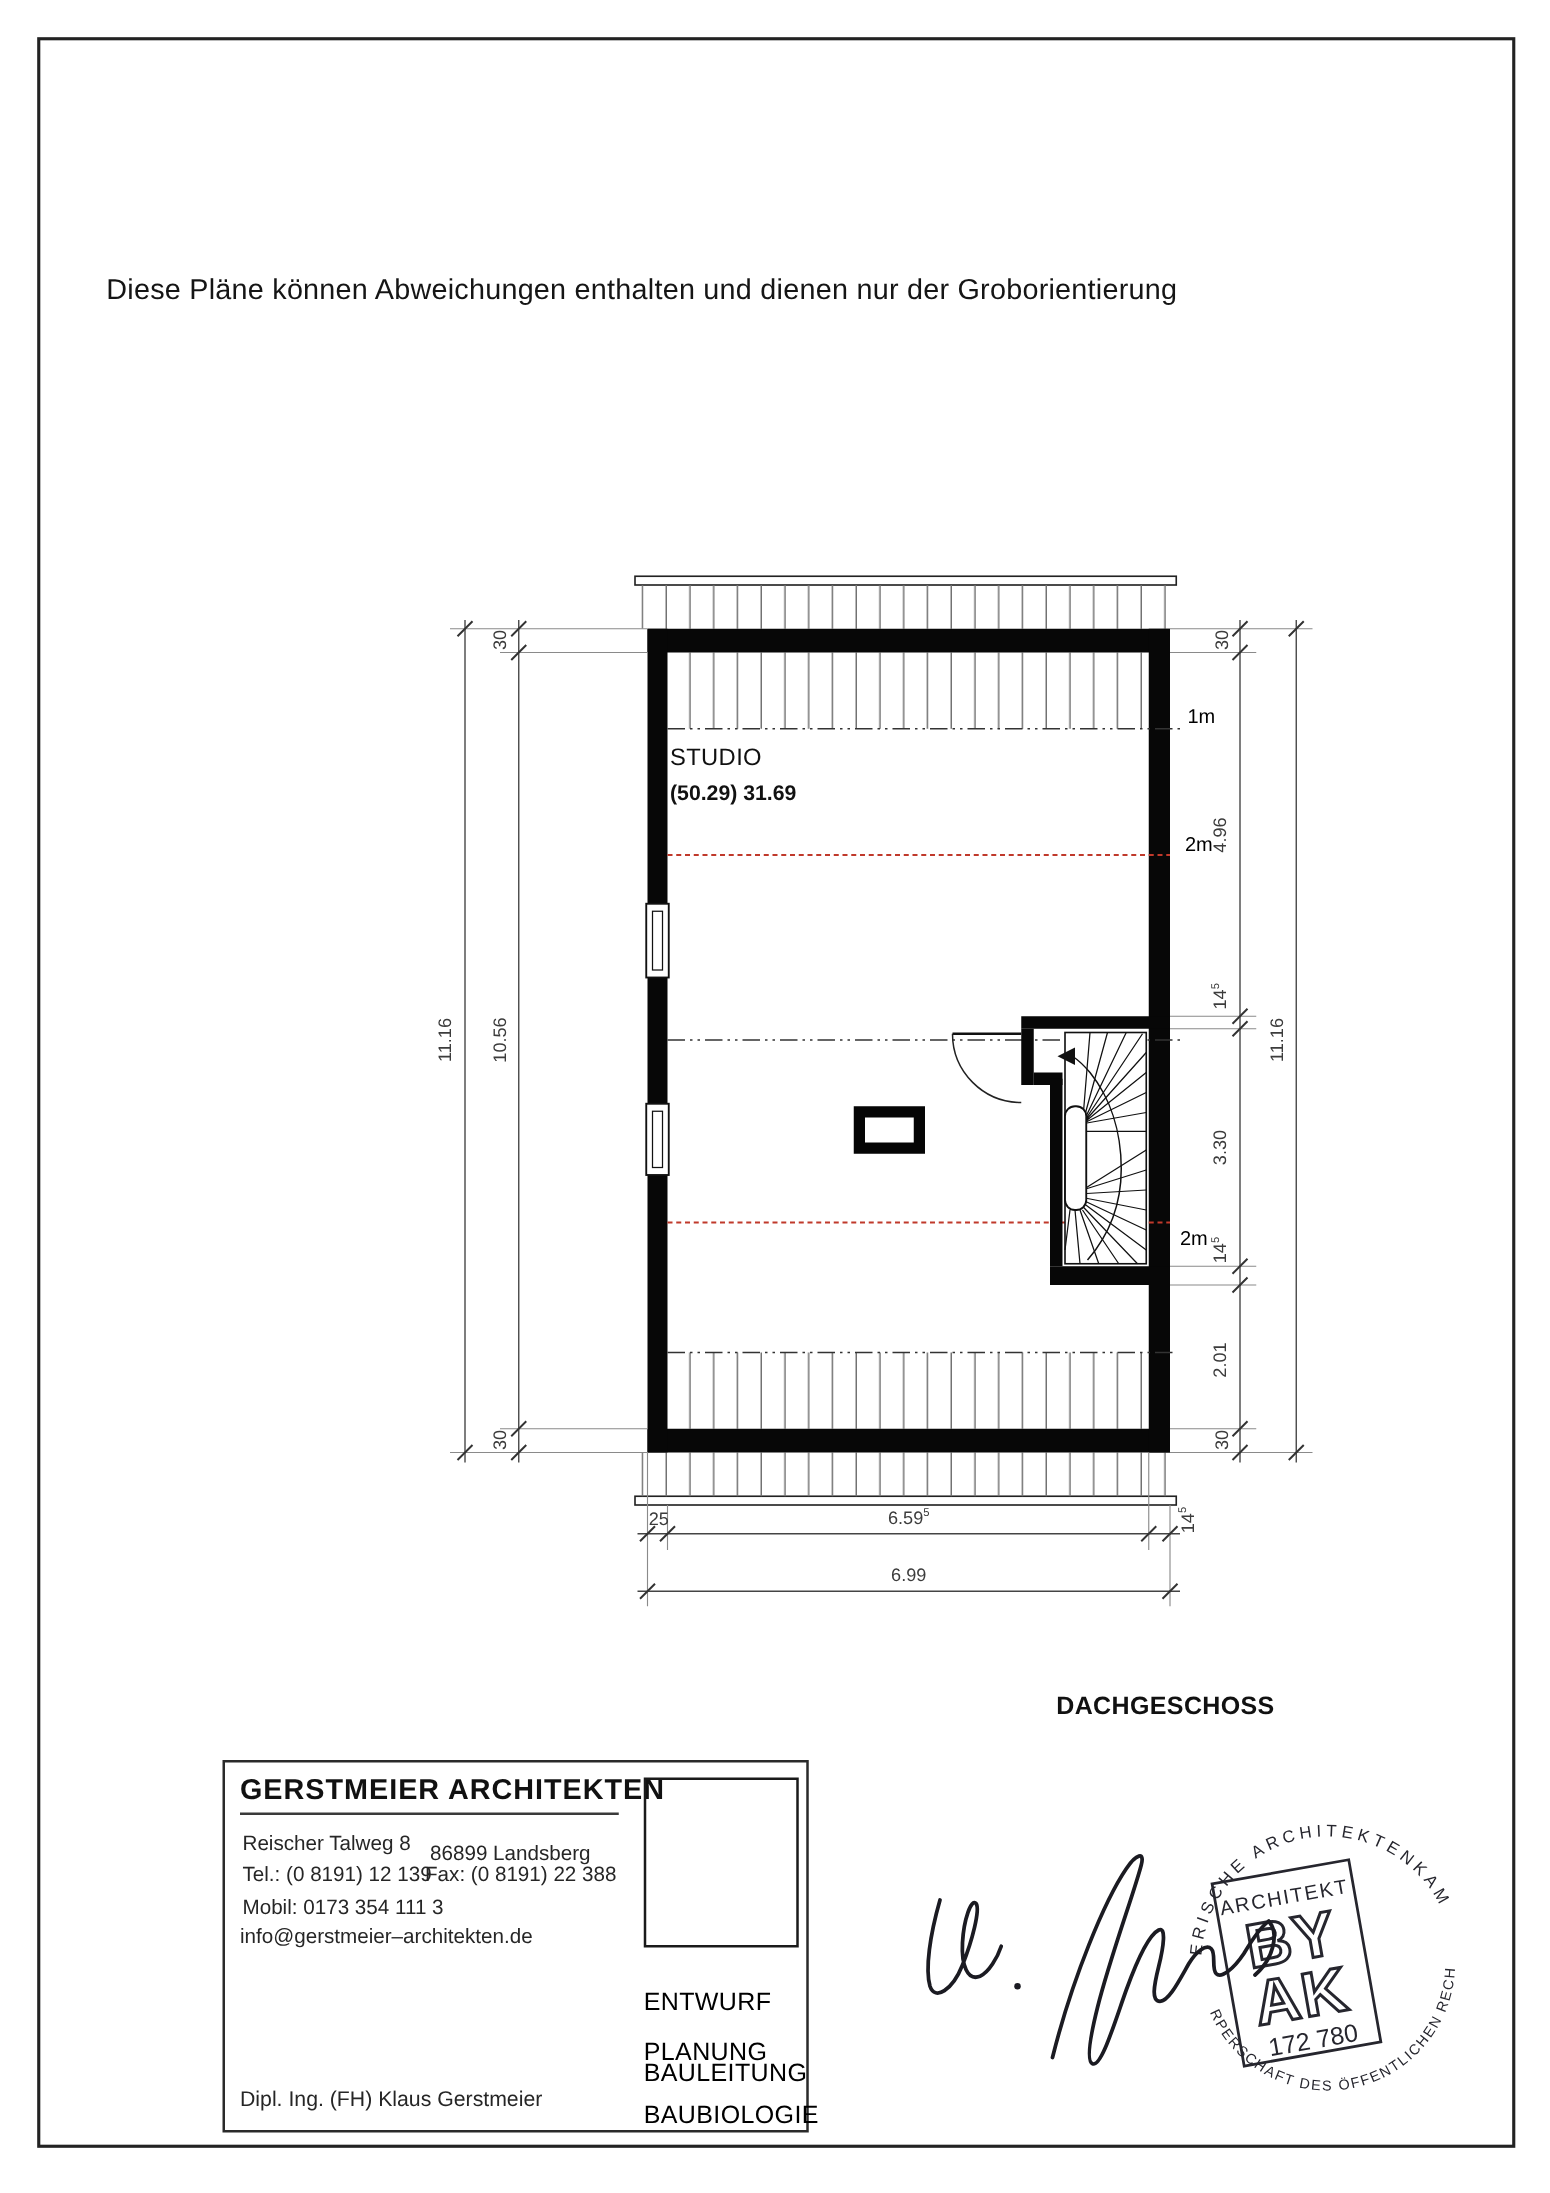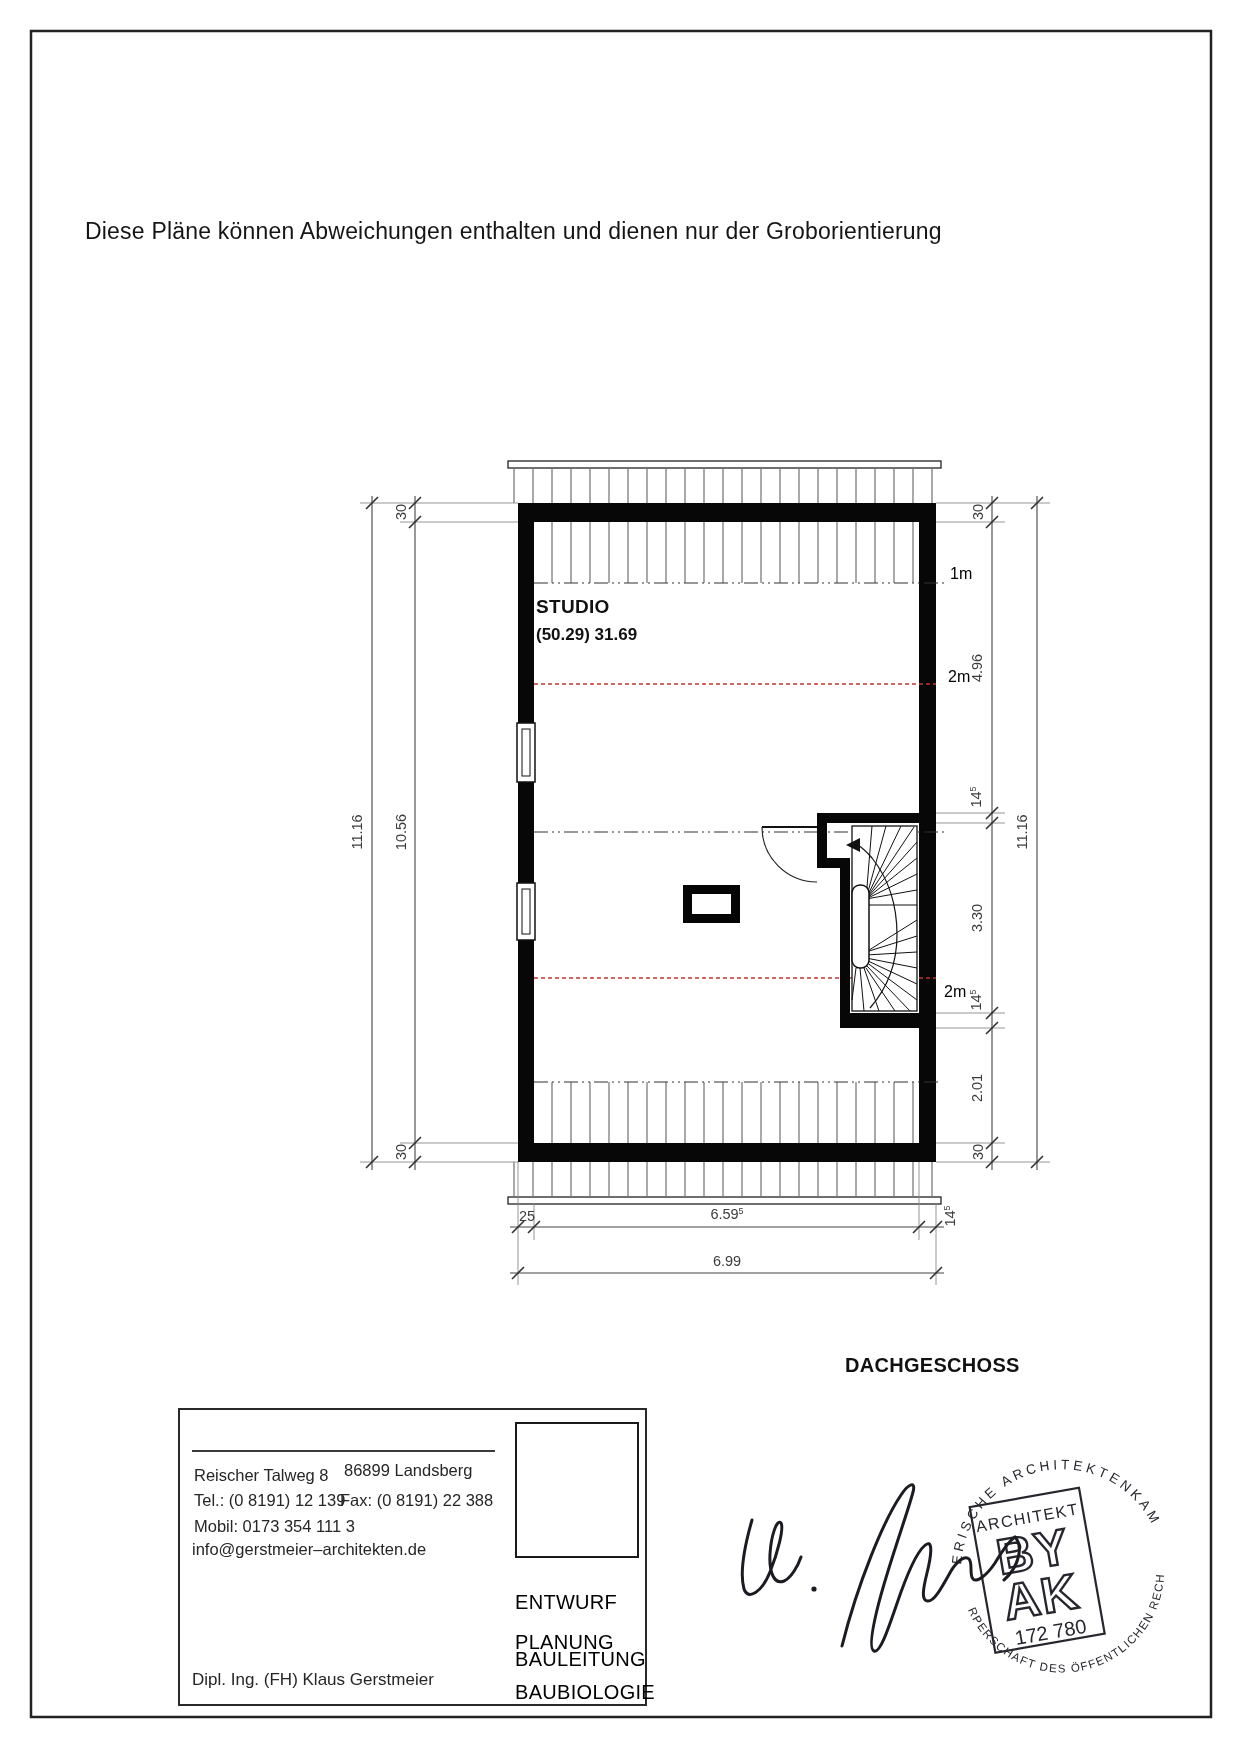--- a/index.html
+++ b/index.html
@@ -17,21 +17,21 @@
   .dim {
     position:absolute; font-size:14.5px; color:#3c3c3c; white-space:nowrap;
     transform:translate(-50%,-50%);
   }
   .dim.v { transform:translate(-50%,-50%) rotate(-90deg); }
   .dim sup { font-size:9px; }
   .hlabel {
     position:absolute; font-weight:normal; font-size:16px; color:#000;
     transform:translate(0,-50%); white-space:nowrap;
   }
-  #room-label { position:absolute; left:536px; top:596px; font-size:19px; font-weight:bold; letter-spacing:0.3px; }
+  #room-label { position:absolute; left:536px; top:596px; font-size:19px; font-weight:normal; letter-spacing:0.3px; }
   #room-area  { position:absolute; left:536px; top:625px; font-size:17px; font-weight:bold; }
   #floor-title { position:absolute; left:845px; top:1354px; font-size:20px; font-weight:bold; letter-spacing:0.3px; }
   
   #title-block { position:absolute; left:178px; top:1408px; width:465px; height:294px; border:2px solid #2a2a2a; background:#fff; }
   #firm-name { position:absolute; left:12px; top:8px; font-size:23px; font-weight:bold; letter-spacing:0.8px; white-space:nowrap; }
   #firm-underline { position:absolute; left:12px; top:40px; width:303px; height:2px; background:#3a3a3a; }
   .tb-line { position:absolute; font-size:16.5px; color:#262626; white-space:nowrap; }
   #principal { position:absolute; left:12px; top:260px; font-size:17px; color:#262626; white-space:nowrap; }
   #logo-box { position:absolute; left:335px; top:12px; width:120px; height:132px; border:2px solid #1a1a1a; }
   .service { position:absolute; left:335px; font-size:20px; color:#000000; letter-spacing:0.3px; white-space:nowrap; }
@@ -189,23 +189,24 @@
 <div class="dim v" style="left:977px;top:1088px">2.01</div>
 <div class="dim v" style="left:978px;top:1152px">30</div>
 <div class="dim v" style="left:1022px;top:832px">11.16</div>
 
 <div class="dim" style="left:527px;top:1216px">25</div>
 <div class="dim" style="left:727px;top:1214px"><span>6.59</span><sup>5</sup></div>
 <div class="dim v" style="left:950px;top:1216px"><span>14</span><sup>5</sup></div>
 <div class="dim" style="left:727px;top:1261px">6.99</div>
 
 <div id="title-block">
+  <div id="firm-name">GERSTMEIER ARCHITEKTEN</div>
   <div id="firm-underline"></div>
   <span class="tb-line" style="left:14px;top:56px">Reischer Talweg 8</span>
-  <span class="tb-line" style="left:164px;top:51px">86899 Landsberg</span>
+  <span class="tb-line" style="left:164px;top:64px">86899 Landsberg</span>
   <span class="tb-line" style="left:14px;top:81px">Tel.: (0 8191) 12 139</span>
   <span class="tb-line" style="left:160px;top:81px">Fax: (0 8191) 22 388</span>
   <span class="tb-line" style="left:14px;top:107px">Mobil: 0173 354 111 3</span>
   <span class="tb-line" style="left:12px;top:130px">info@gerstmeier–architekten.de</span>
   <div id="principal">Dipl. Ing. (FH) Klaus Gerstmeier</div>
   <div id="logo-box"></div>
   <div class="service" style="top:181px">ENTWURF</div>
   <div class="service" style="top:221px">PLANUNG</div>
   <div class="service" style="top:238px">BAULEITUNG</div>
   <div class="service" style="top:271px">BAUBIOLOGIE</div>

